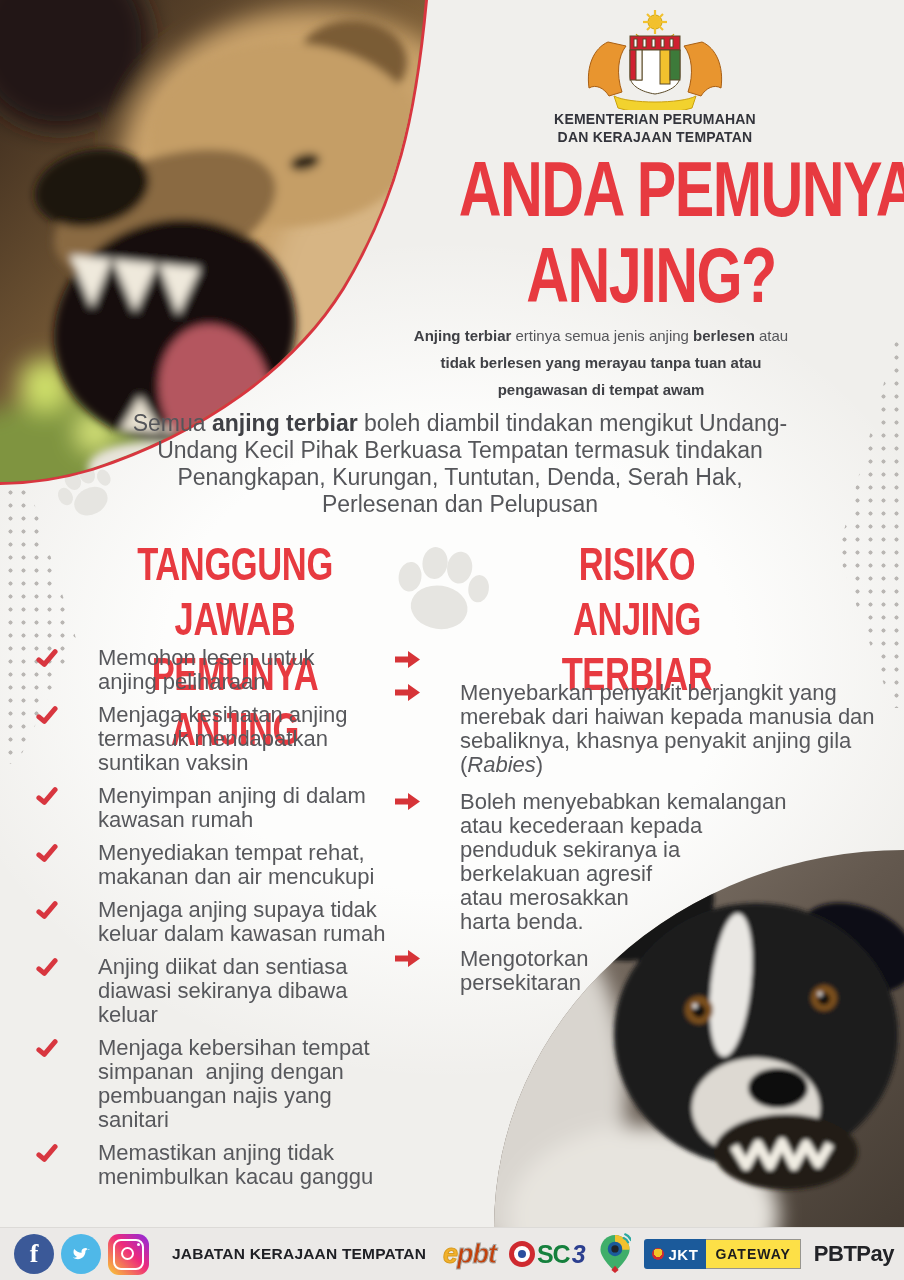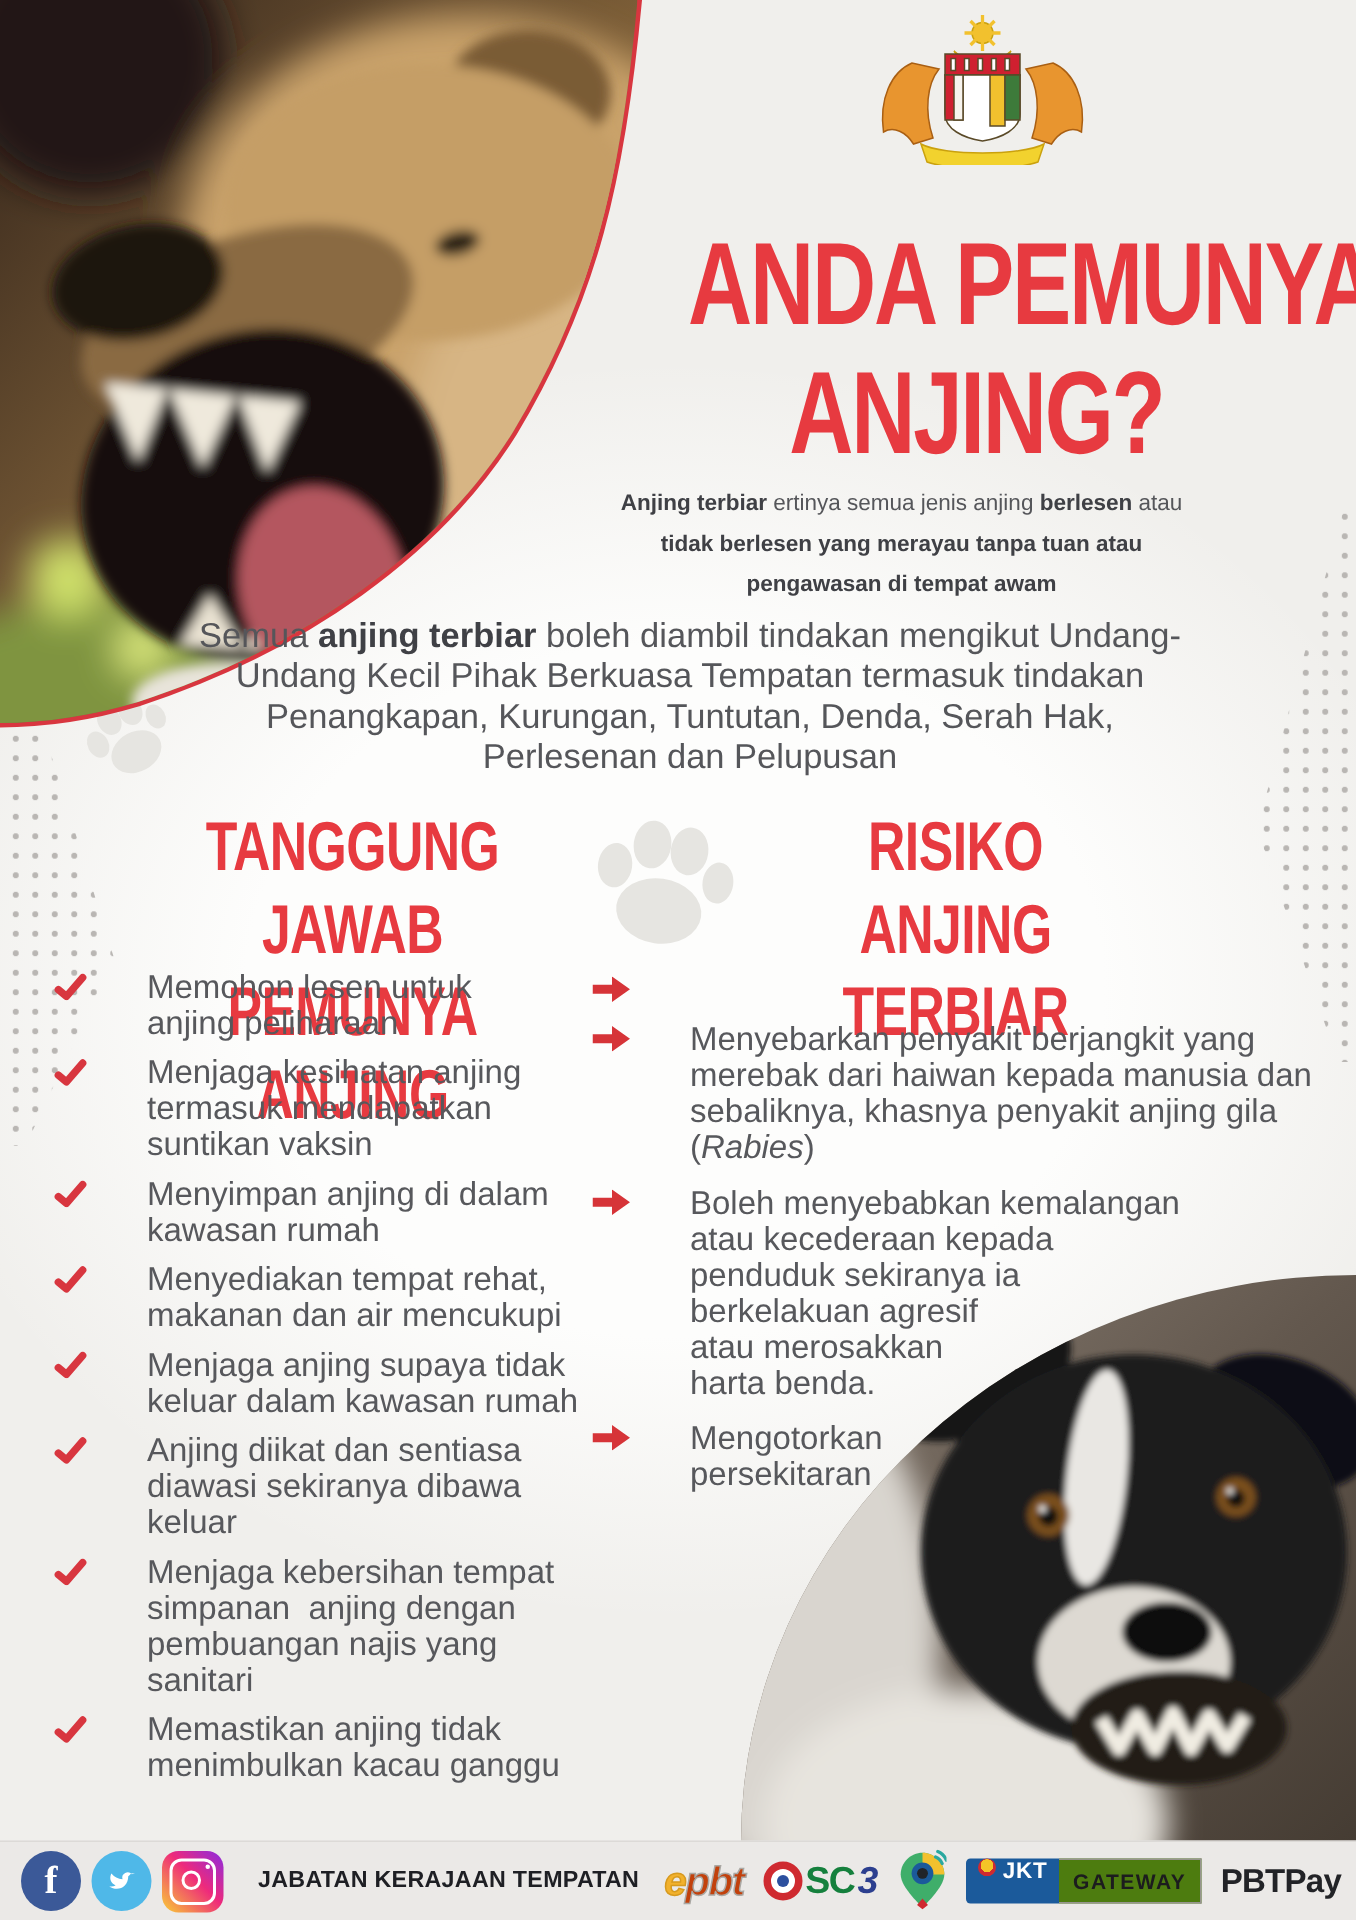--- a/index.html
+++ b/index.html
@@ -70,24 +70,24 @@
   .epbt{font-style:italic;font-weight:bold;font-size:27px;letter-spacing:-1px;white-space:nowrap;}
   .epbt .e{color:#f2b12c;-webkit-text-stroke:1px #d79a1f;}
   .epbt .rest{color:#c2410c;-webkit-text-stroke:1px #aaa8a4;}
   .osc{display:flex;align-items:center;gap:2px;}
   .osc-o{width:26px;height:26px;border-radius:50%;border:5px solid #cf2a30;background:#fff;
     box-sizing:border-box;position:relative;}
   .osc-o:after{content:"";position:absolute;left:4px;top:4px;width:8px;height:8px;border-radius:50%;background:#2c4f9e;}
   .osc-sc{font-weight:bold;font-size:25px;color:#15803d;letter-spacing:-1px;}
   .osc-3{font-weight:bold;font-size:25px;color:#2c3f8f;font-style:italic;}
   .gateway{display:flex;align-items:stretch;height:30px;}
-  .gw-left{background:#1b5a9b;border-radius:3px 0 0 3px;display:flex;align-items:flex-start;gap:5px;padding:0 8px;}
+  .gw-left{background:#1b5a9b;border-radius:3px 0 0 3px;display:flex;align-items:center;gap:5px;padding:0 8px;}
   .gw-crest{width:12px;height:12px;border-radius:50%;background:radial-gradient(circle at 50% 40%,#f4c427 0 45%,#cf2a30 46% 75%,#1b5a9b 76%);}
   .gw-jkt{color:#fff;font-weight:bold;font-size:15px;letter-spacing:.5px;}
-  .gw-right{background:#4d7c0f;border:1px solid #97958f;border-left:none;display:flex;align-items:center;padding:0 9px;}
+  .gw-right{background:#fde047;border:1px solid #97958f;border-left:none;display:flex;align-items:center;padding:0 9px;}
   .gw-text{color:#1c1c1e;font-weight:bold;font-size:14px;letter-spacing:1px;}
   .pbtpay{font-weight:bold;font-size:22px;color:#222327;letter-spacing:-.5px;}
 </style>
 </head>
 <body>
 
 <div class="poster">
 
   <div class="center-glow"></div>
 
@@ -184,20 +184,24 @@
           </g>
         <path d="M56 42 H106 V68 C106 78 94 84 81 86 C68 84 56 78 56 68 Z" fill="#fff"></path>
         <rect x="56" y="42" width="12" height="30" fill="#cf2030"></rect>
         <rect x="62" y="42" width="6" height="30" fill="#f7f4ee"></rect>
         <rect x="86" y="42" width="10" height="34" fill="#f2c12e"></rect>
         <rect x="96" y="42" width="10" height="30" fill="#3d7a3a"></rect>
       </g>
 
       <path d="M40 88 C55 96 107 96 122 88 L118 100 C100 106 62 106 44 100 Z" fill="#f2d22e" stroke="#caa10e" stroke-width="1"></path>
     </svg>
+    <div class="ministry">
+      <div>KEMENTERIAN PERUMAHAN</div>
+      <div>DAN KERAJAAN TEMPATAN</div>
+    </div>
   </div>
 
   <div class="title-block">
     <div class="title-line">ANDA PEMUNYA</div>
     <div class="title-line">ANJING?</div>
   </div>
 
   <div class="intro"><b>Anjing terbiar</b><span> ertinya semua jenis anjing </span><b>berlesen</b><span> atau</span>
 <b>tidak berlesen yang merayau tanpa tuan atau</b>
 <b>pengawasan di tempat awam</b></div>

